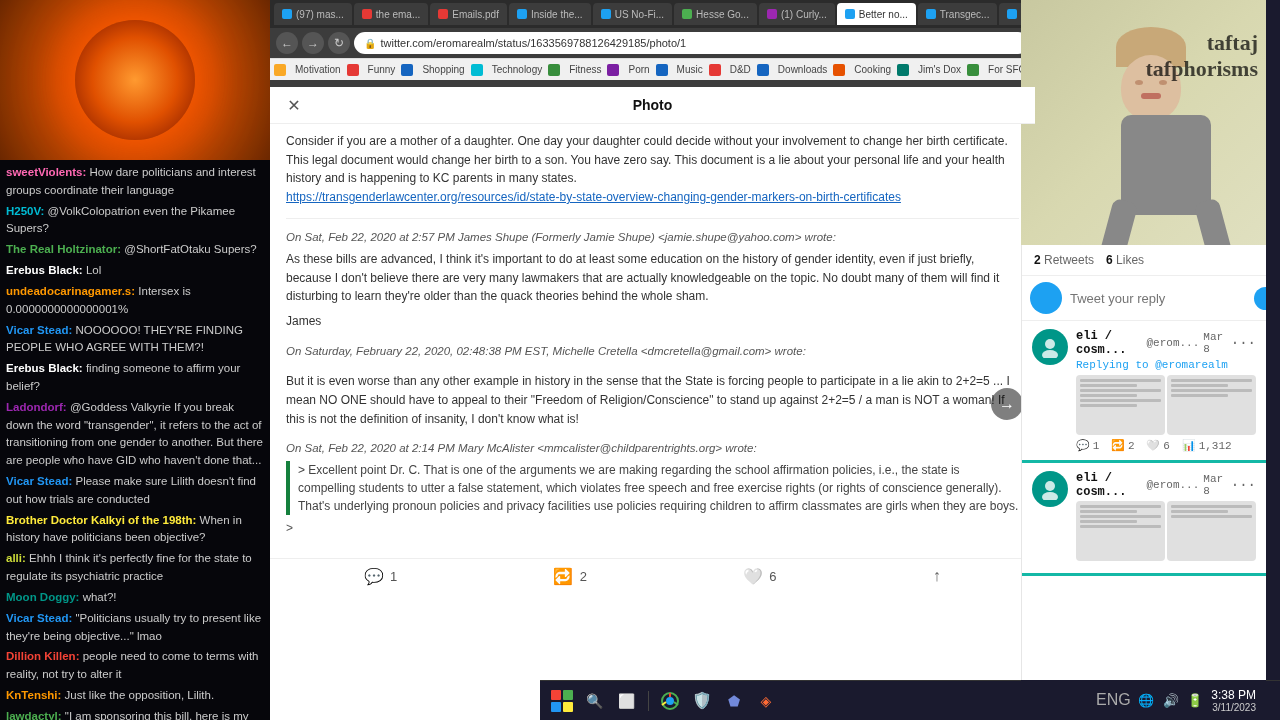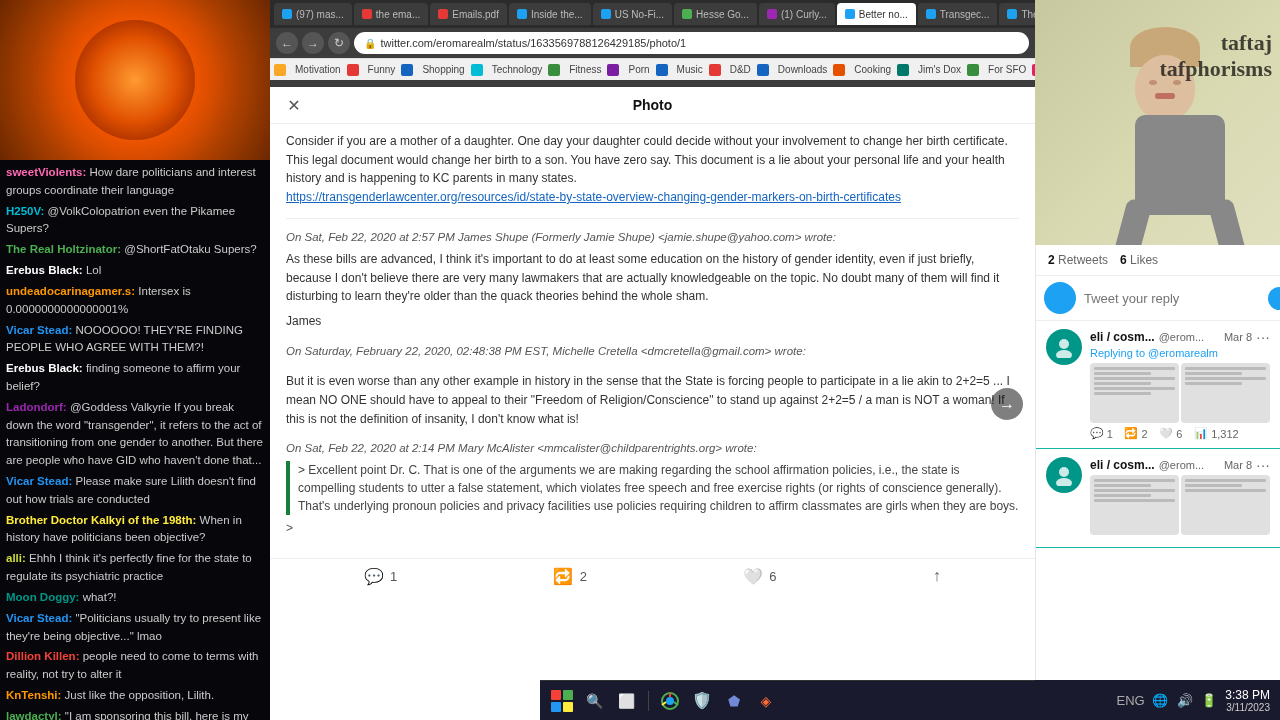--- a/index.html
+++ b/index.html
@@ -319,21 +319,21 @@
       align-items: center;
       justify-content: center;
       color: #fff;
       font-size: 16px;
       cursor: pointer;
     }
 
     
     #right-panel {
       position: absolute;
-      right: 0;
+      right: 14px;
       top: 0;
       width: 245px;
       height: 720px;
       display: flex;
       flex-direction: column;
       background: #fff;
     }
 
     #webcam-area {
       width: 245px;
@@ -489,23 +489,24 @@
       cursor: pointer;
     }
 
     #replies-list {
       flex: 1;
       overflow-y: auto;
     }
 
     .reply-item {
       padding: 8px 10px;
-      border-bottom: 1px solid #14b8a6;
+      border-bottom: 3px solid #14b8a6;
       display: flex;
       gap: 8px;
+      font-family: Liberation Mono, monospace;
     }
 
     .reply-avatar {
       width: 36px;
       height: 36px;
       border-radius: 50%;
       background: #888;
       flex-shrink: 0;
       overflow: hidden;
       display: flex;
@@ -672,21 +673,21 @@
 
     .tray-time {
       display: flex;
       flex-direction: column;
       align-items: flex-end;
     }
     .tray-time .time { font-size: 12px; color: #fff; }
     .tray-time .date { font-size: 10px; color: #ccc; }
 
     .tray-notification {
-      font-size: 13px;
+      font-size: 16px;
       color: #aaa;
     }
 
     
     ::-webkit-scrollbar { width: 4px; }
     ::-webkit-scrollbar-track { background: #f0f0f0; }
     ::-webkit-scrollbar-thumb { background: #ccc; border-radius: 2px; }
   </style>
 </head>
 <body>

